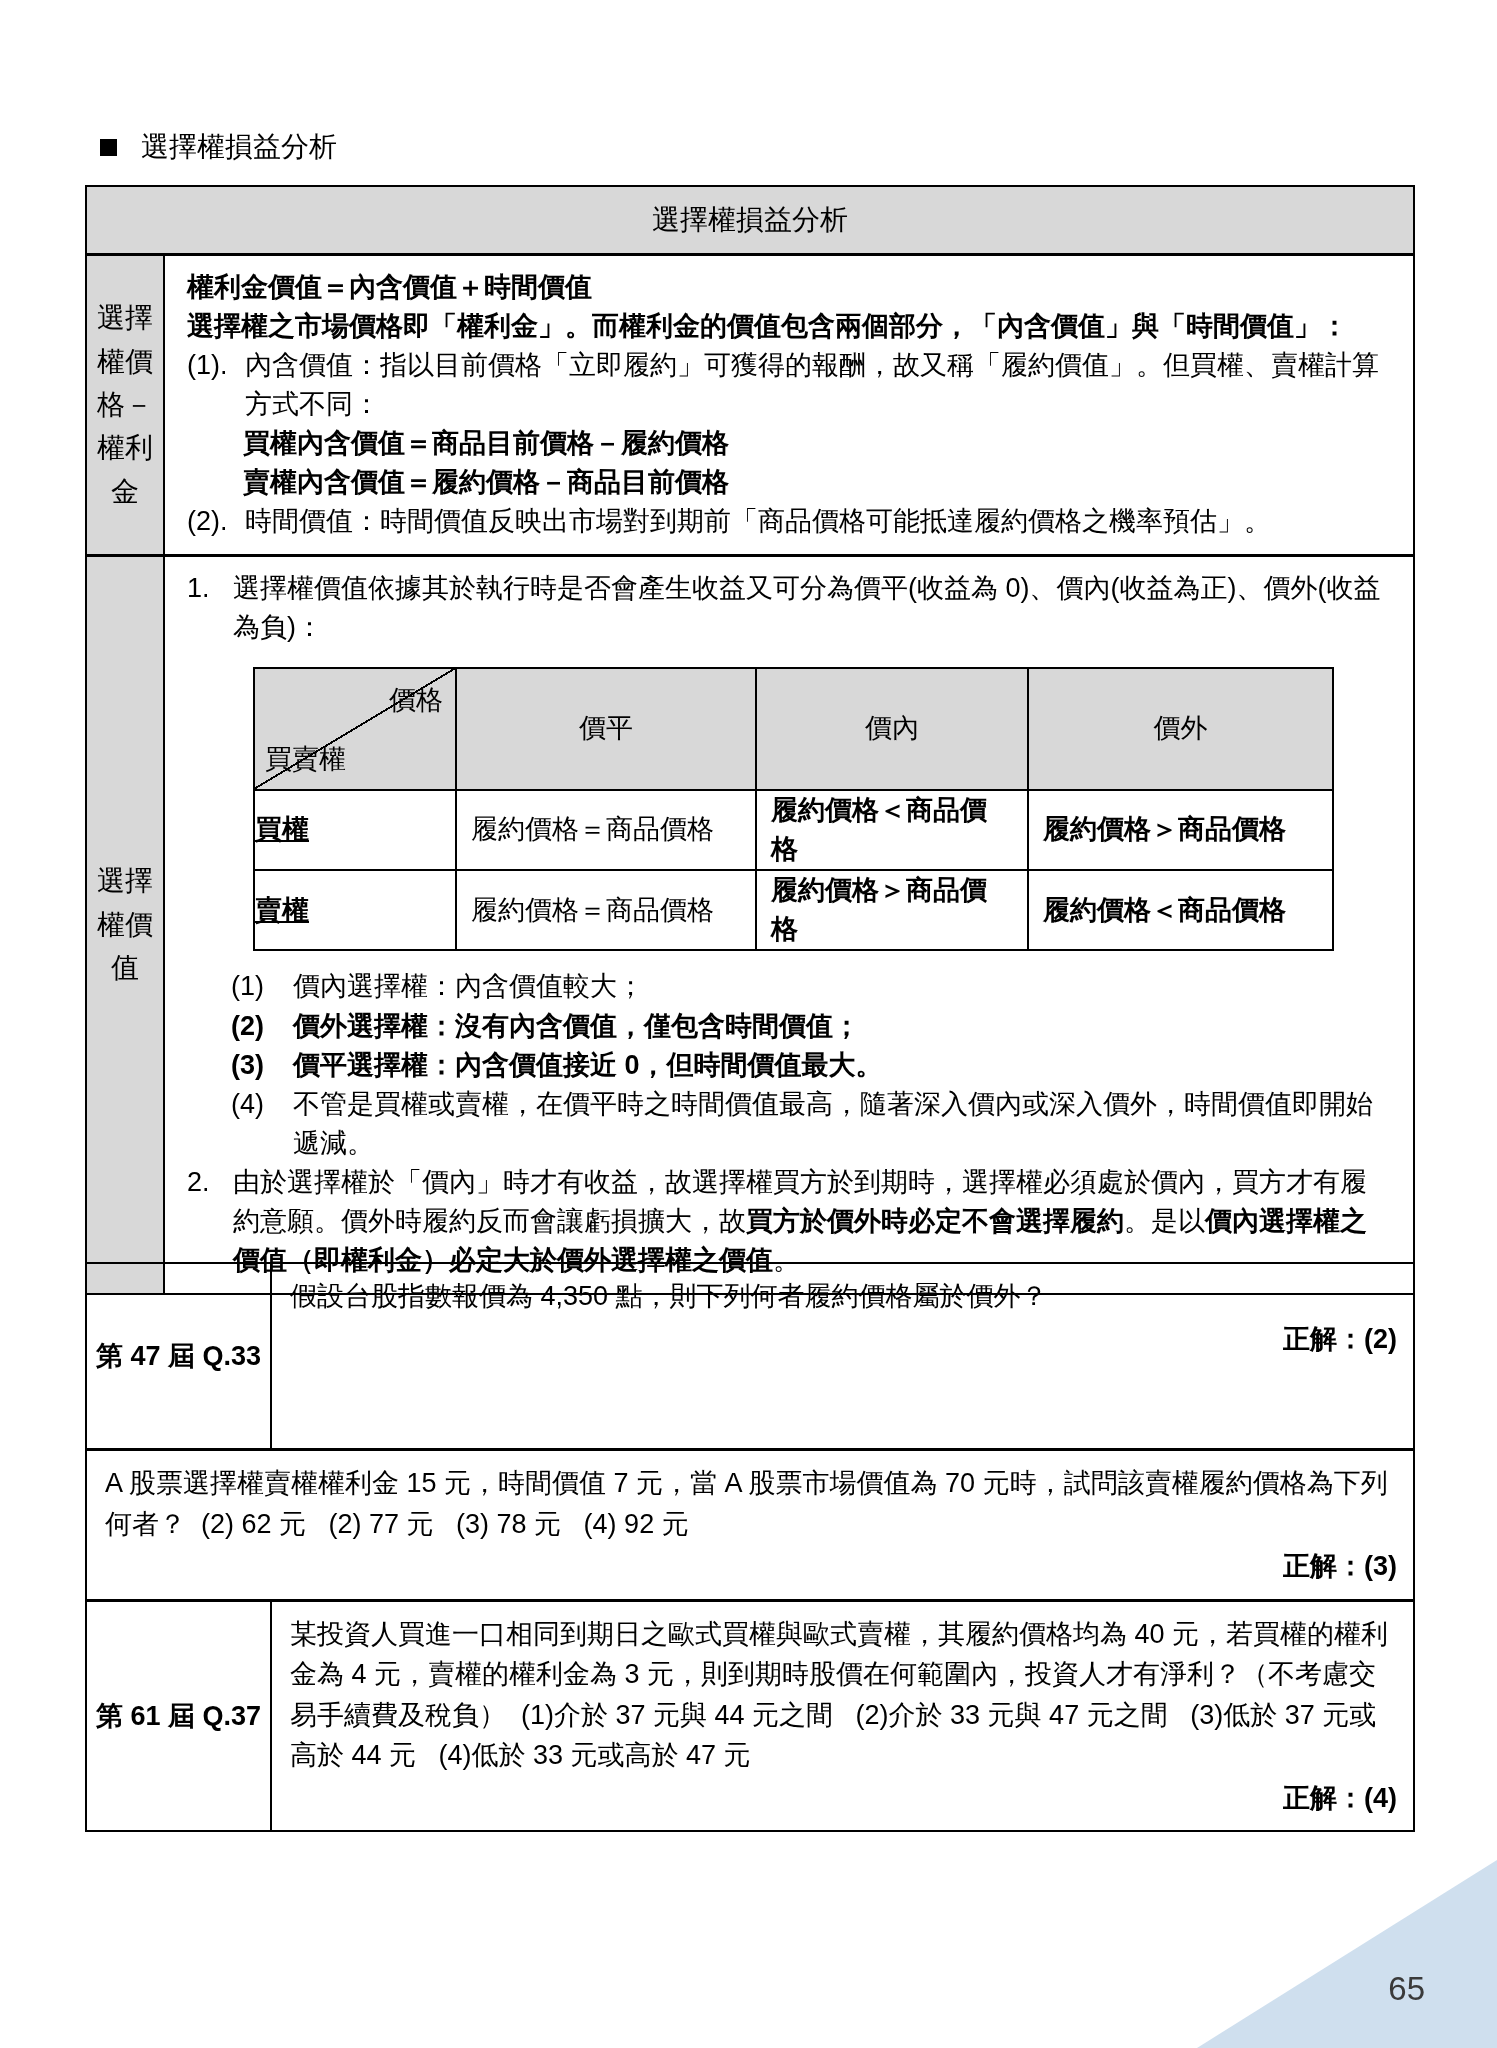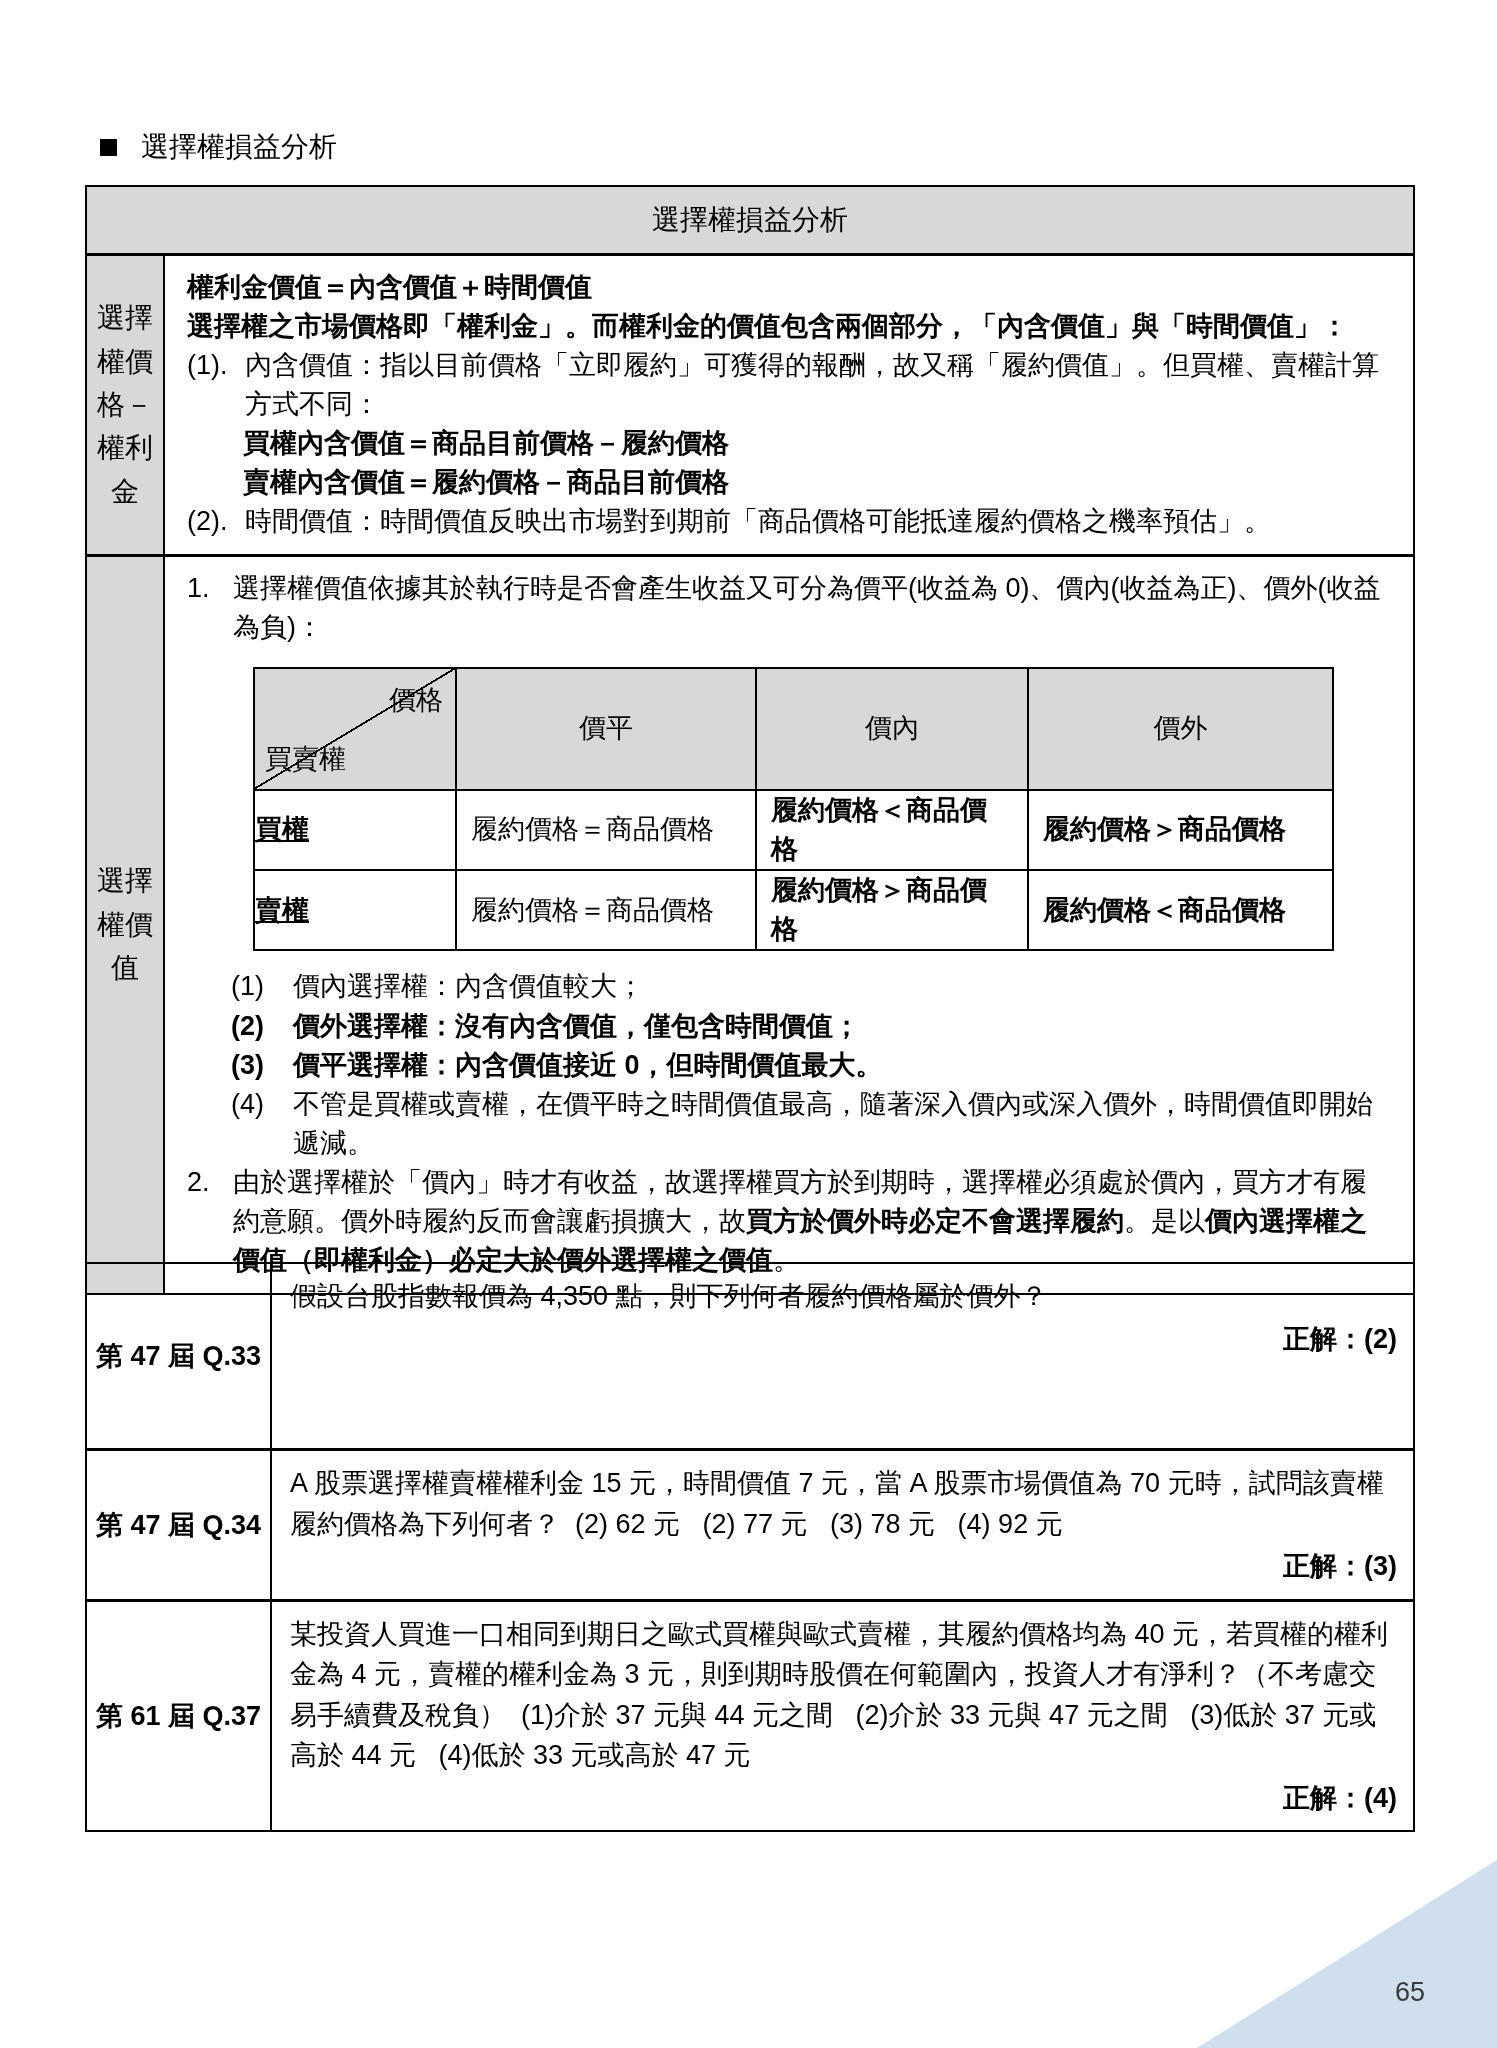--- a/index.html
+++ b/index.html
@@ -109,21 +109,21 @@
 
   
   .corner-triangle {
     position: absolute; right: 0; bottom: 0;
     width: 300px; height: 188px;
     background: var(--corner_triangle, #cfdfee);
     clip-path: polygon(100% 0, 100% 100%, 0 100%);
   }
   .pagenum {
     position: absolute; right: 72px; bottom: 40px;
-    font-size: 27px; color: #3a3a3a;
+    font-size: 33px; color: #3a3a3a;
   }
 </style>
 </head>
 <body>
 
 <div class="heading">
   <span class="bullet"></span>
   <span>選擇權損益分析</span>
 </div>
 
@@ -215,21 +215,20 @@
 
 <div class="qtable">
   <div class="q-row q-r33">
     <div class="q-id">第 47 屆 Q.33</div>
     <div class="q-body">
       <p>假設台股指數報價為 4,350 點，則下列何者履約價格屬於價外？</p>
       <p class="q-ans">正解：(2)</p>
     </div>
   </div>
   <div class="q-row q-r34">
-    <div class="q-id">第 47 屆 Q.34</div>
     <div class="q-body">
       <p>A 股票選擇權賣權權利金 15 元，時間價值 7 元，當 A 股票市場價值為 70 元時，試問該賣權履約價格為下列何者？  (2) 62 元   (2) 77 元   (3) 78 元   (4) 92 元</p>
       <p class="q-ans">正解：(3)</p>
     </div>
   </div>
   <div class="q-row q-r37">
     <div class="q-id">第 61 屆 Q.37</div>
     <div class="q-body">
       <p>某投資人買進一口相同到期日之歐式買權與歐式賣權，其履約價格均為 40 元，若買權的權利金為 4 元，賣權的權利金為 3 元，則到期時股價在何範圍內，投資人才有淨利？（不考慮交易手續費及稅負）  (1)介於 37 元與 44 元之間   (2)介於 33 元與 47 元之間   (3)低於 37 元或高於 44 元   (4)低於 33 元或高於 47 元</p>
       <p class="q-ans">正解：(4)</p>

